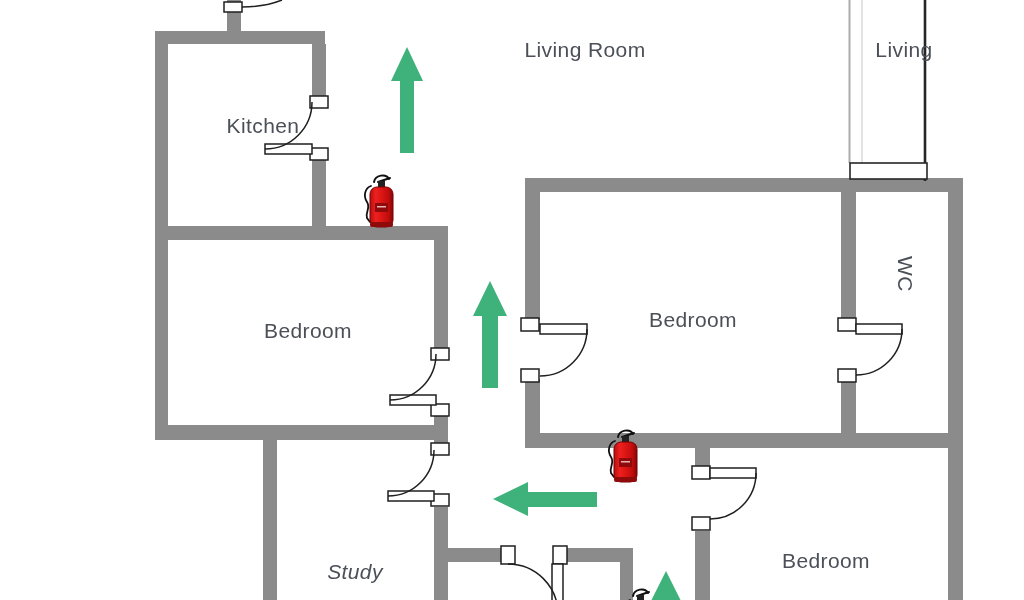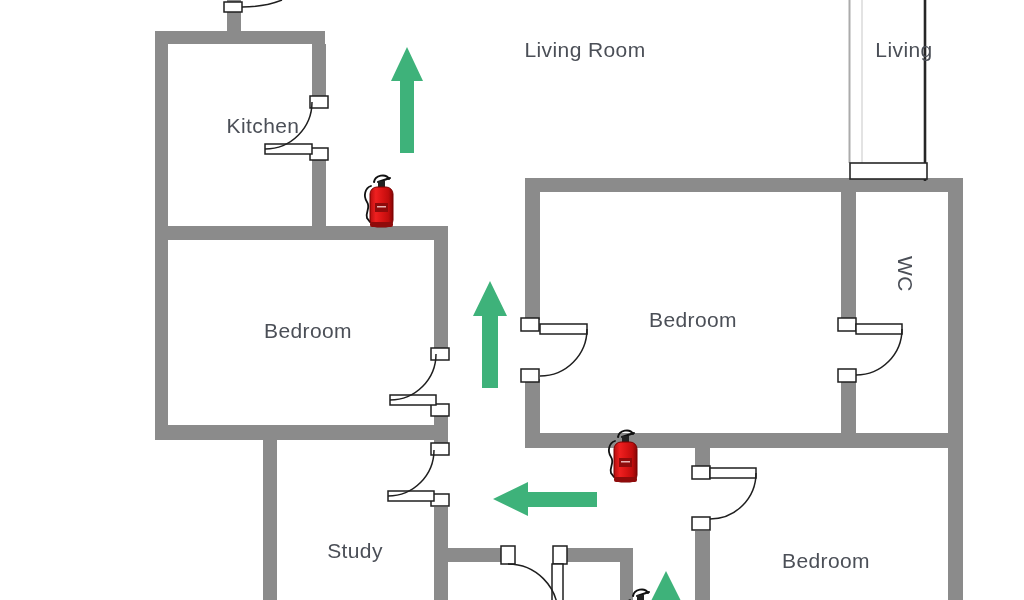--- a/index.html
+++ b/index.html
@@ -163,15 +163,15 @@
       </g>
     </g>
   </svg>
 
   <div class="room-label" style="left:219px;top:126px;margin-left:44px;">Kitchen</div>
   <div class="room-label" style="left:585px;top:50px;">Living Room</div>
   <div class="room-label" style="left:904px;top:50px;">Living</div>
   <div class="room-label" style="left:308px;top:331px;">Bedroom</div>
   <div class="room-label" style="left:693px;top:320px;">Bedroom</div>
   <div class="room-label rot90" style="left:905px;top:274px;">WC</div>
-  <div class="room-label" style="left:355px;top:551px;">Study</div>
+  <div class="room-label" style="left:355px;top:572px;font-style:italic;">Study</div>
   <div class="room-label" style="left:826px;top:561px;">Bedroom</div>
 </div>
 
 </body></html>

